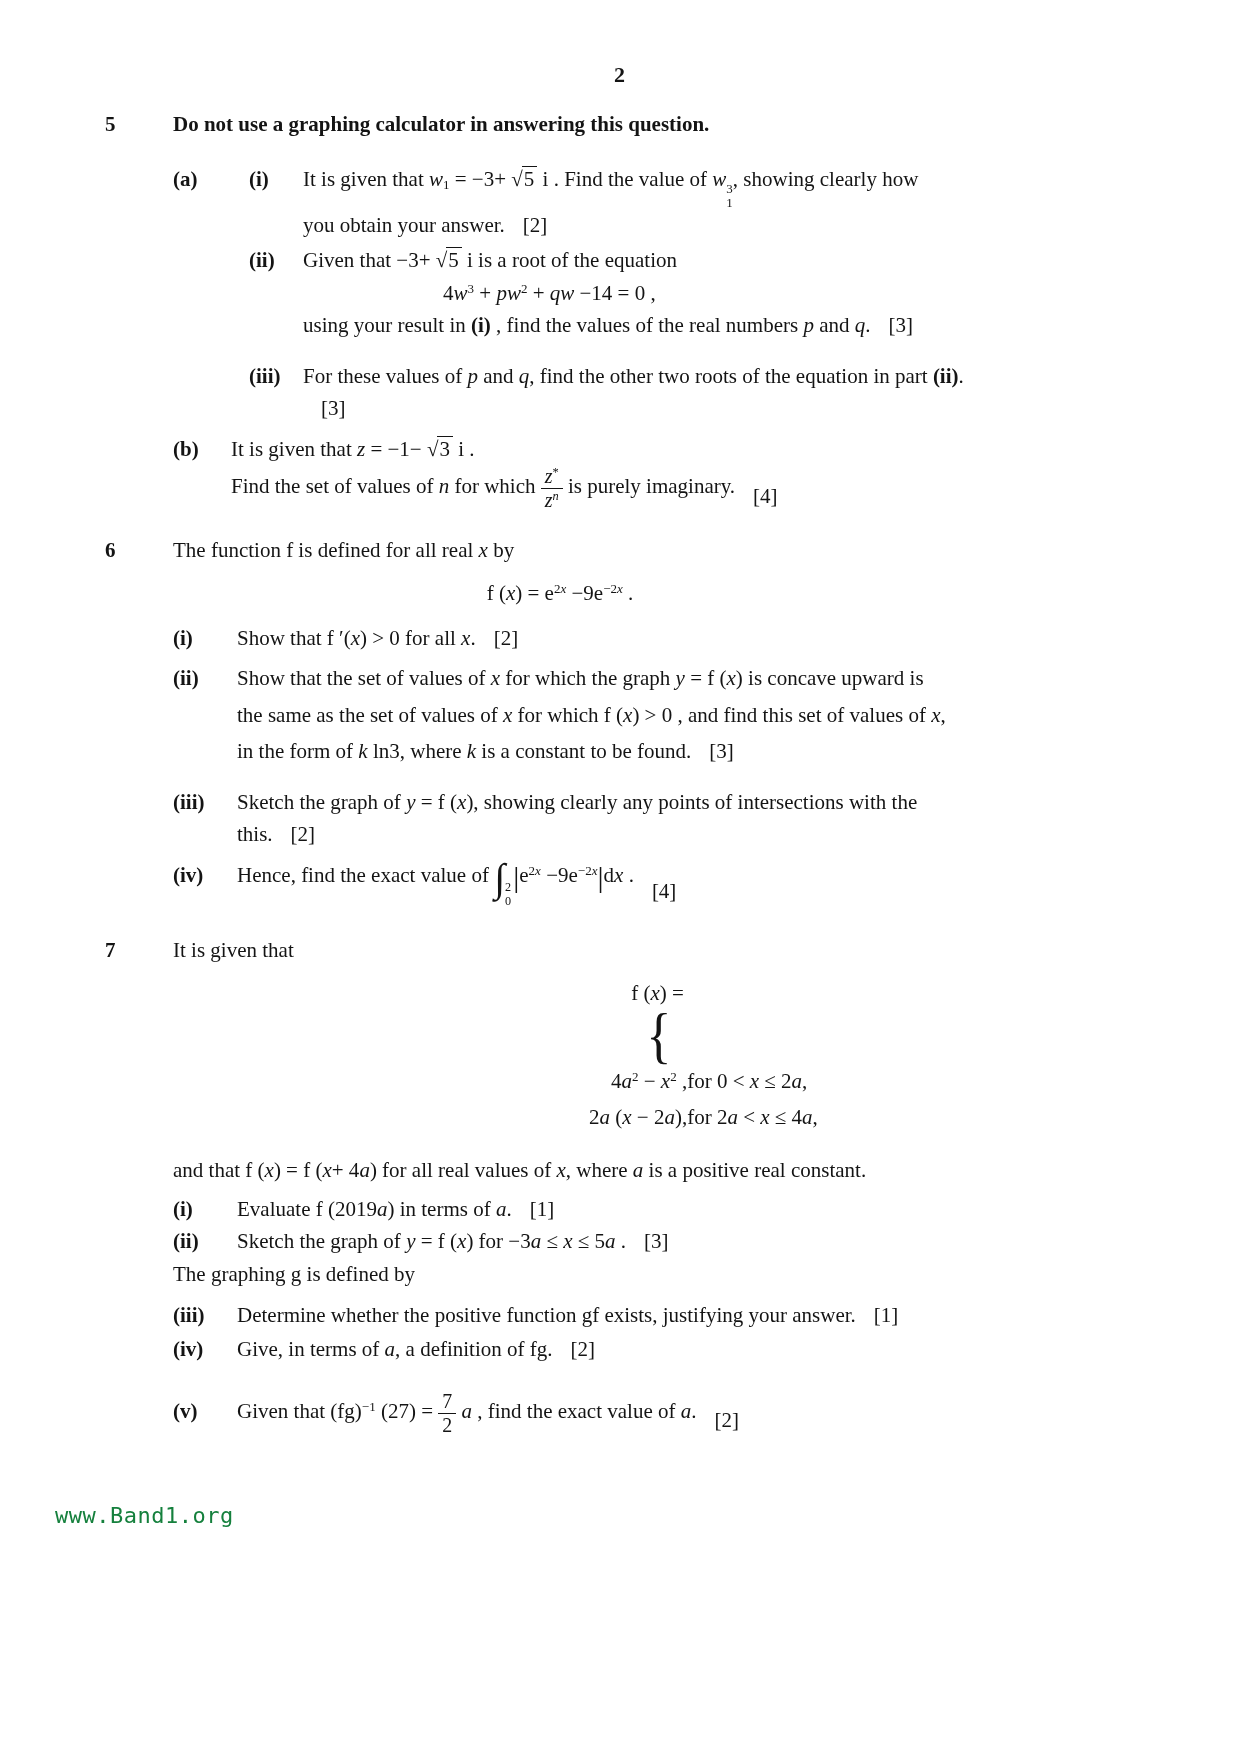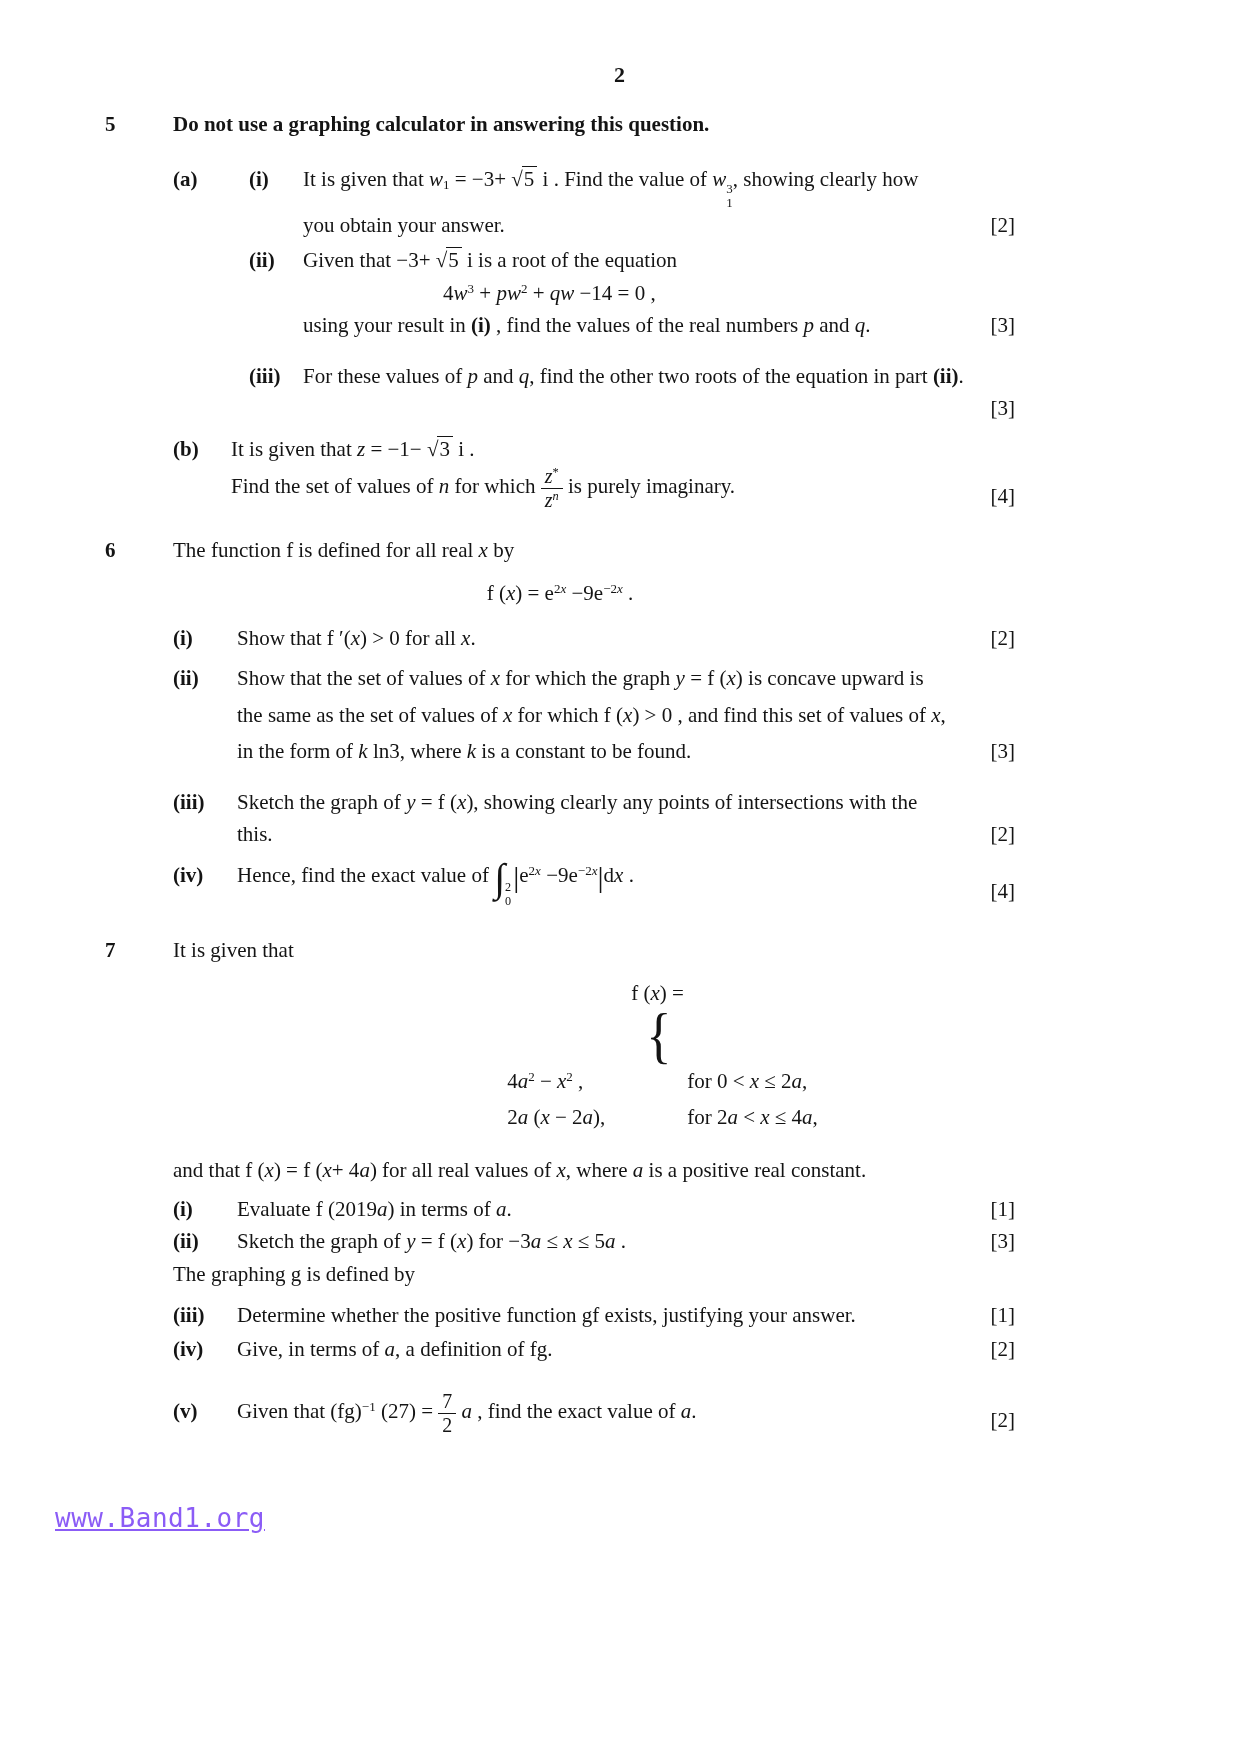--- a/index.html
+++ b/index.html
@@ -13,21 +13,21 @@
   .doc { position:absolute; left:105px; top:112px; width:910px; }
   .row { display:flex; align-items:baseline; }
   .c1 { width:68px; flex:none; }
   .c2 { width:76px; flex:none; }
   .c2s { width:58px; flex:none; }
   .c3 { width:54px; flex:none; }
   .cL { width:64px; flex:none; }
   .body { flex:1; min-width:0; }
   .b { font-weight:bold; }
   .line { line-height:1.55; }
-  .sb { display:flex; justify-content:space-between; align-items:flex-end;gap:6px; }
+  .sb { display:flex; align-items:flex-end;gap:6px; }
   .mark { white-space:nowrap; padding-left:12px; }
   .center { text-align:center; }
   .eq-indent { padding-left:140px; }
   .ind205 { padding-left:205px;flex-direction:column; }
   sup { font-size:0.62em; vertical-align:0.55em; line-height:0; }
   sub { font-size:0.62em; vertical-align:-0.25em; line-height:0; }
   .ss { display:inline-flex; flex-direction:column; font-size:0.62em; line-height:1.05;
         vertical-align:-0.55em; text-align:left; }
   .ss span { display:block; }
   .sqrt { white-space:nowrap; }
@@ -36,24 +36,24 @@
   .frac .num { display:block; border-bottom:1.4px solid #141414; padding:0 4px; }
   .frac .den { display:block; padding:0 4px; }
   .intop { font-size:1.9em; line-height:0; vertical-align:-0.22em; }
   .ilim { display:inline-flex; flex-direction:column; font-size:0.58em; line-height:1.15;
           vertical-align:-0.7em; margin-right:2px; }
   .ilim span { display:block; }
   .vbar { font-size:1.45em; line-height:0; vertical-align:-0.15em; font-weight:300; }
   .pw { display:flex; align-items:center; }
   .pw-lead { margin-right:10px; }
   .brace { font-size:62px; font-weight:400; line-height:0.95; margin-right:8px; display:inline-block; transform:scaleX(0.85); }
-  .pw-grid { display:inline-flex; flex-direction:column; }
+  .pw-grid { display:inline-flex; flex-direction:column;text-align:right; }
   .pw-row { display:flex; line-height:1.7; }
   .pw-expr { width:180px; flex:none; }
-  .footer { position:absolute; left:55px; top:1503px; font-family:"DejaVu Sans Mono","Liberation Mono",monospace; font-size:26px; letter-spacing:0.5px; color:#8b5cf6;text-decoration:underline; }
+  .footer { position:absolute; left:55px; top:1503px; font-family:"DejaVu Sans Mono","Liberation Mono",monospace; font-size:22px; letter-spacing:0.5px; color:#15803d; }
   .mt2{margin-top:2px}.mt4{margin-top:4px}.mt6{}.mt8{margin-top:8px}
   .mt10{margin-top:10px}.mt12{margin-top:12px}.mt14{margin-top:14px}.mt16{margin-top:16px}
   .mt18{margin-top:18px}.mt22{margin-top:22px}.mt24{margin-top:24px}.mt26{margin-top:26px}
   .mt30{margin-top:30px}
 </style>
 </head>
 <body>
 
 <div class="page">
 

